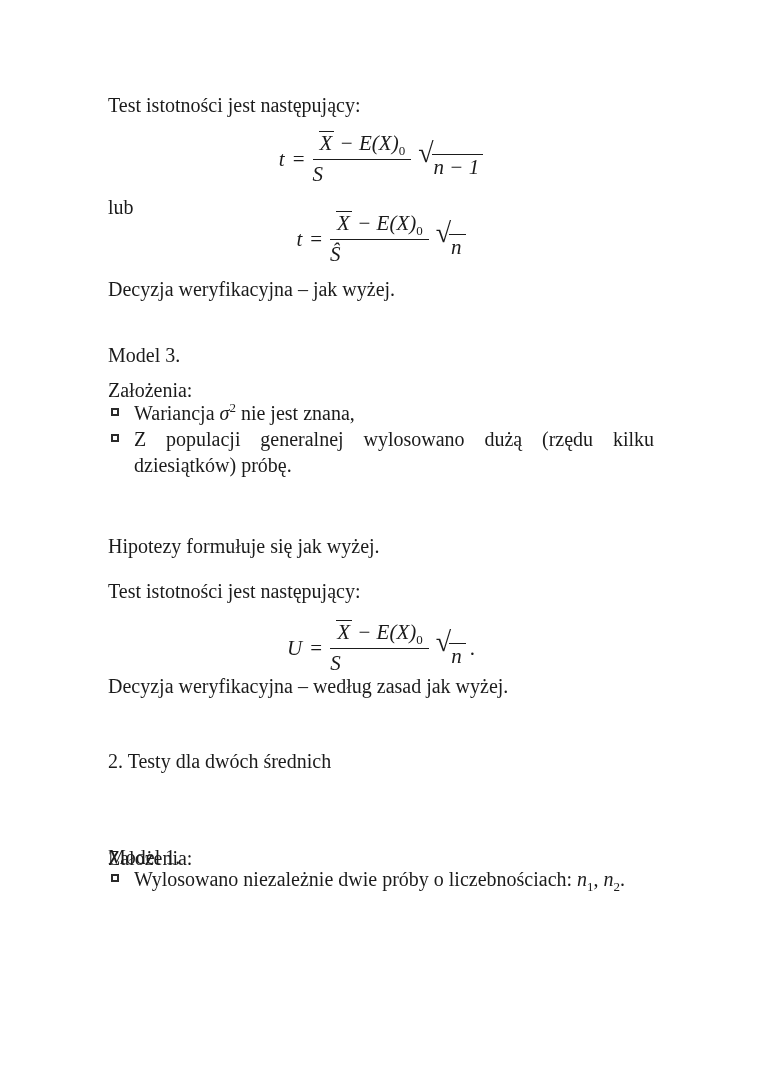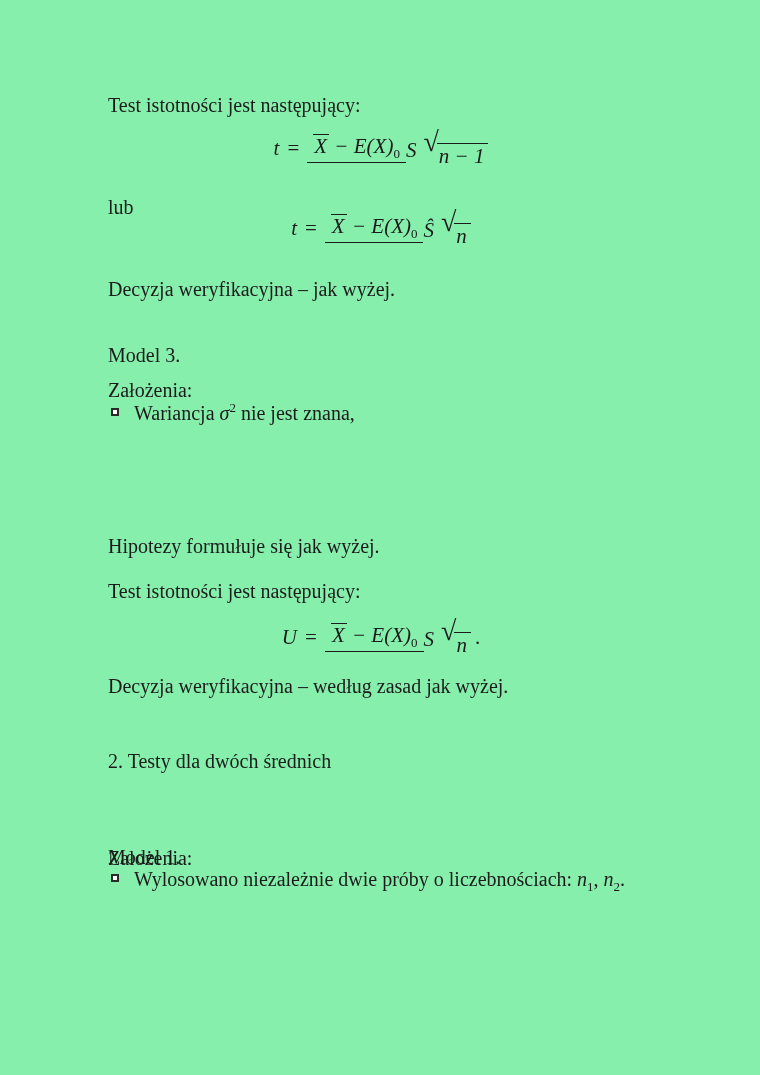--- a/index.html
+++ b/index.html
@@ -36,33 +36,33 @@
   
   .mi { font-style:italic; }
   sup.msup { font-size:13px; line-height:0; }
   sub.msub { font-size:13px; line-height:0; }
 
   .formula-row {
     display:flex; align-items:center; justify-content:center;
     font-size:21px; line-height:25px;
   }
   .formula-row .eq { margin:0 8px; font-style:normal; }
-  .frac { display:inline-flex; flex-direction:row; align-items:flex-end; }
+  .frac { display:inline-flex; flex-direction:column; align-items:flex-start; }
   .frac .num { padding:0 6px 3px; border-bottom:1.6px solid currentColor; }
   .frac .den { padding-top:2px; }
   .xbar { display:inline-block; border-top:1.6px solid currentColor; padding:1px 2px 0 1px; line-height:1.0; }
   .sqrt { display:inline-flex; align-items:flex-start; margin-left:7px; }
   .radsign { font-style:normal; font-size:28px; line-height:22px; position:relative; top:0px; }
   .radicand { border-top:1.6px solid currentColor; margin-left:-2px; padding:1px 4px 0 2px; line-height:22px; position:relative; top:1px;margin-top:11px; }
   .ftail { margin-left:4px; font-style:normal; }
 </style>
 </head>
 <body>
 
-<div class="page" style="background: #86efac; color: rgb(27, 27, 27);">
+<div class="page" style="background: #ffffff; color: rgb(27, 27, 27);">
 
   <p class="block para" style="top:92px">Test istotności jest następujący:</p>
 
   <div class="block formula-row" style="top:131px">
     <span class="mi">t</span>
     <span class="eq">=</span>
     <span class="frac">
       <span class="num"><span class="xbar mi">X</span><span class="mi"> − E(X)</span><sub class="msub">0</sub></span>
       <span class="den mi">S</span>
     </span>
@@ -91,20 +91,25 @@
 
   <p class="block para" style="top:342px">Model 3.</p>
 
   <p class="block para" style="top:377px">Założenia:</p>
 
   <ul class="block bullets" style="top:400px">
     <li>
       <span class="marker"></span>
       <span>Wariancja </span><span class="mi">σ</span><sup class="msup">2</sup><span> nie jest znana,</span>
     </li>
+    <li>
+      <span class="marker"></span>
+      <div class="jline"><span>Z populacji generalnej wylosowano dużą (rzędu kilku</span></div>
+      <div><span>dziesiątków) próbę.</span></div>
+    </li>
   </ul>
 
   <p class="block para" style="top:533px">Hipotezy formułuje się jak wyżej.</p>
 
   <p class="block para" style="top:578px">Test istotności jest następujący:</p>
 
   <div class="block formula-row" style="top:620px">
     <span class="mi">U</span>
     <span class="eq">=</span>
     <span class="frac">

